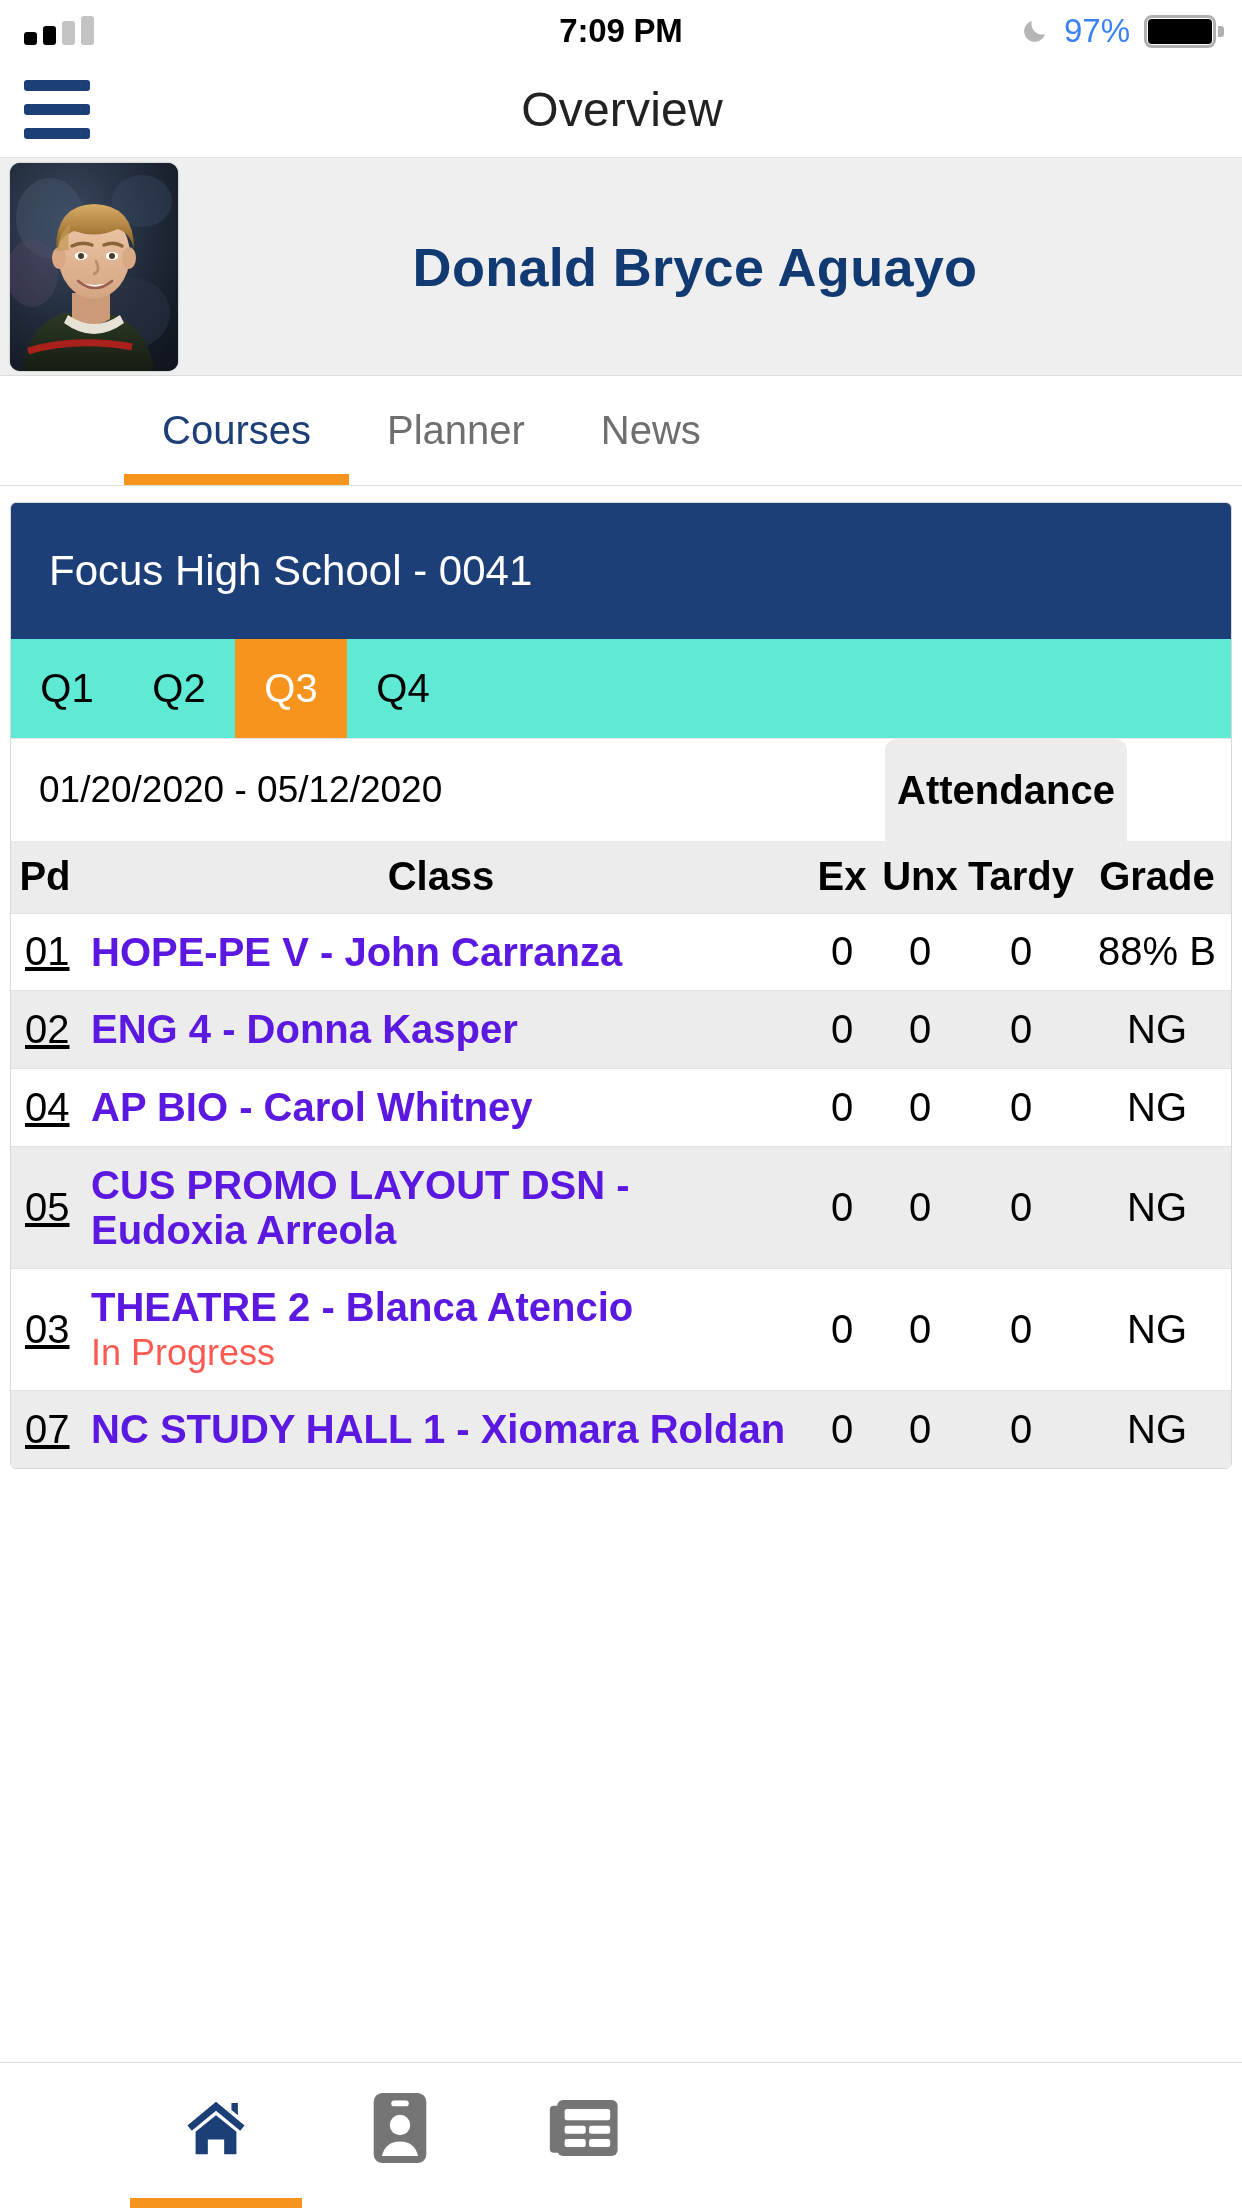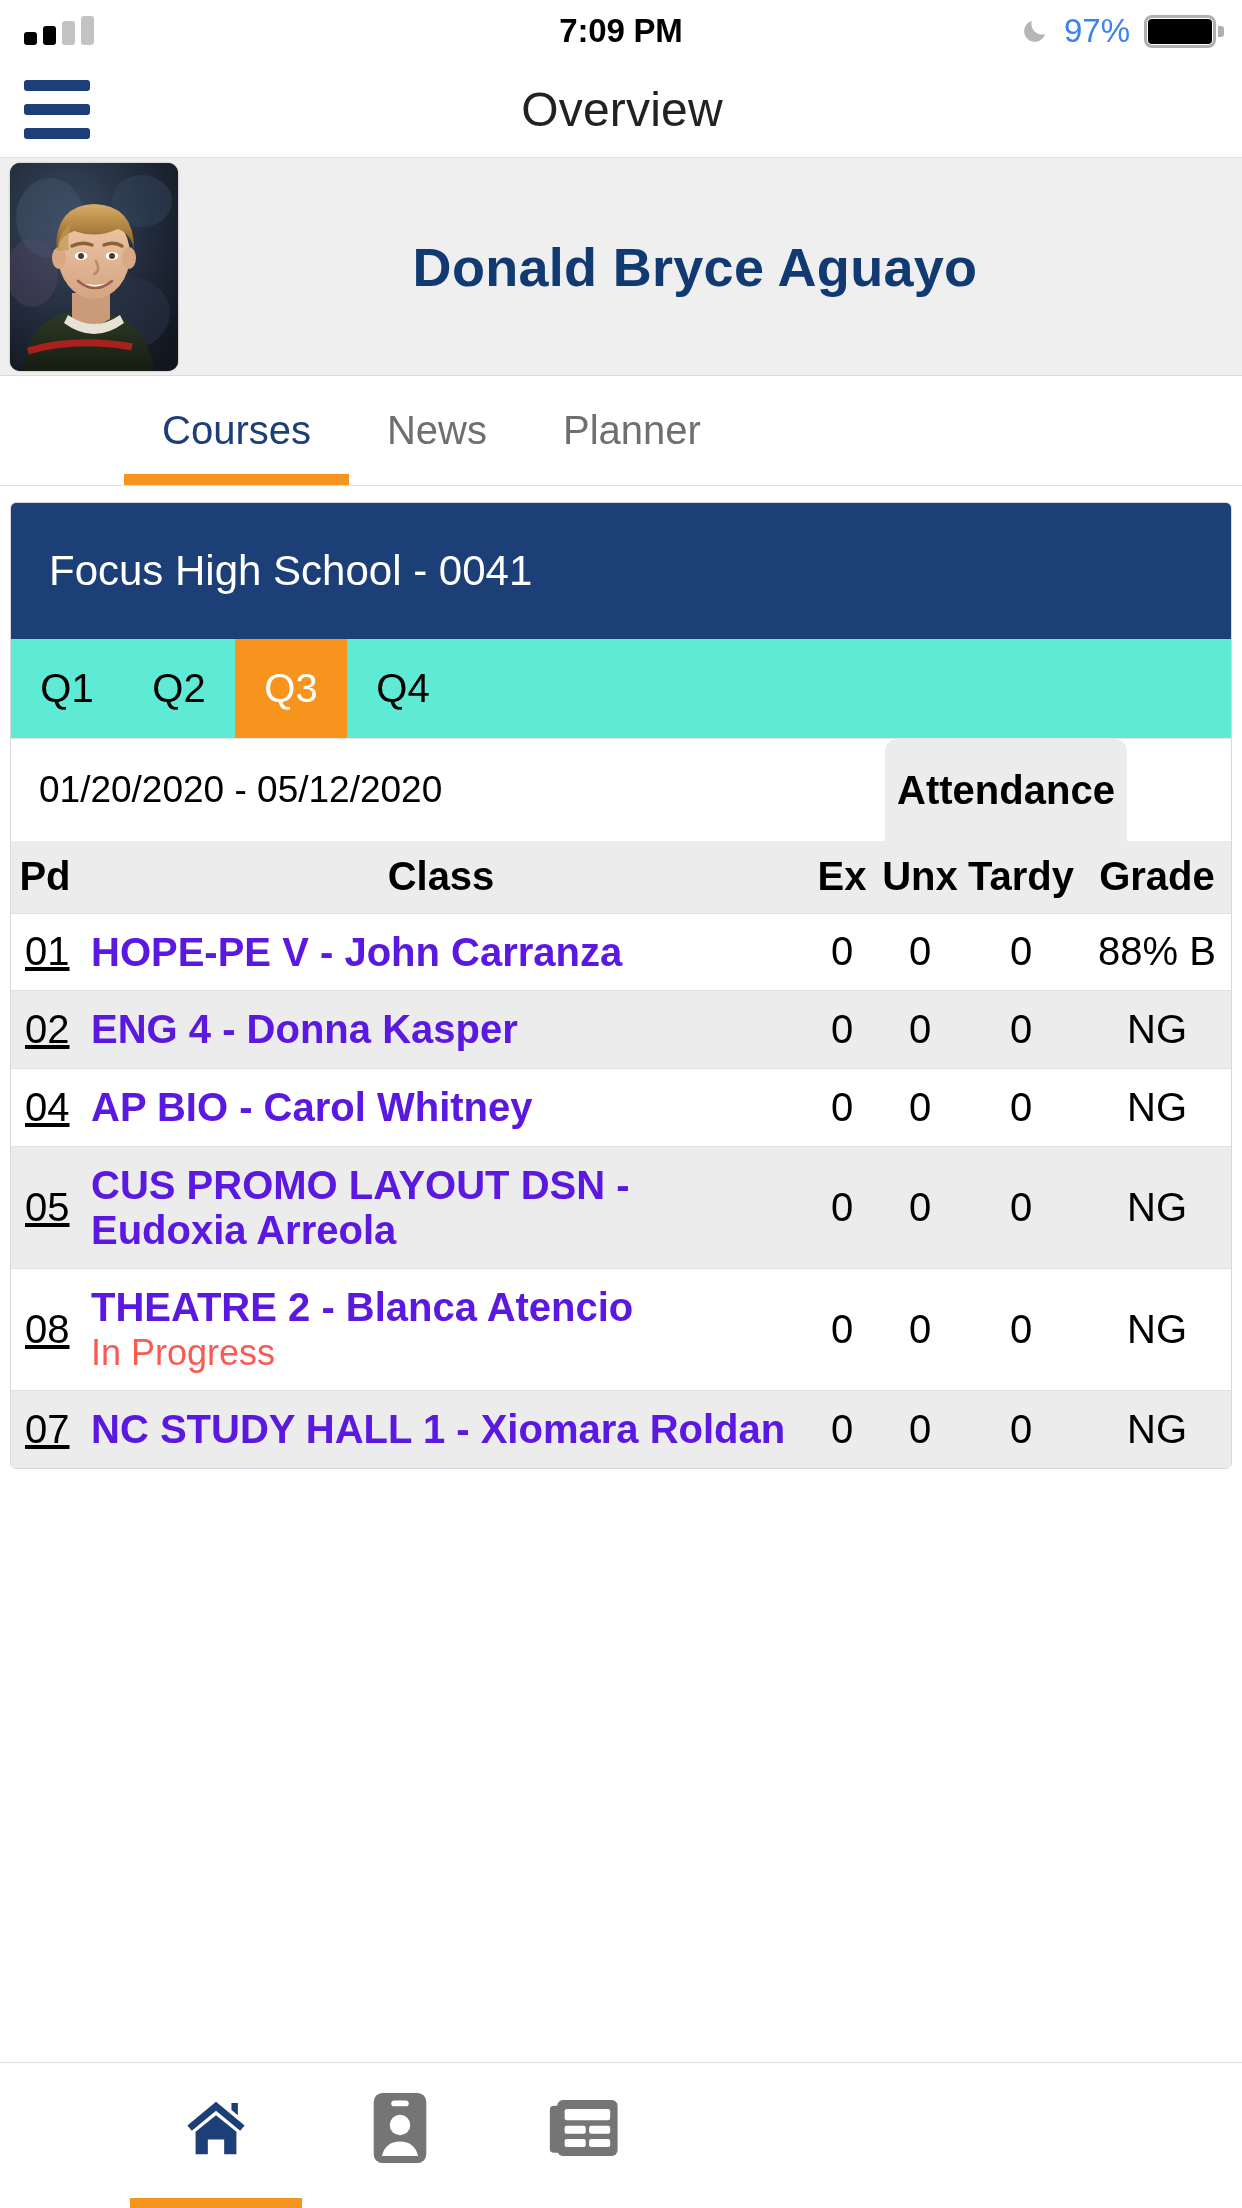--- a/index.html
+++ b/index.html
@@ -275,24 +275,24 @@
       </svg>
     </div>
     <div class="student-name">Donald Bryce Aguayo</div>
   </div>
 
   <div class="maintabs">
     <div class="mtab active">
       <span>Courses</span>
     </div>
     <div class="mtab">
+      <span>Planner</span>
+    </div>
+    <div class="mtab">
       <span>News</span>
-    </div>
-    <div class="mtab">
-      <span>Planner</span>
     </div>
   </div>
 
   <div class="content">
     <div class="card">
 
       <div class="card-head">
         <span>Focus High School - 0041</span>
       </div>
 
@@ -365,21 +365,21 @@
             <td class="c-pd">05</td>
             <td class="c-class">
               <span class="cname">CUS PROMO LAYOUT DSN - Eudoxia Arreola</span>
             </td>
             <td class="c-num">0</td>
             <td class="c-num">0</td>
             <td class="c-tardy">0</td>
             <td class="c-grade">NG</td>
           </tr>
           <tr>
-            <td class="c-pd">08</td>
+            <td class="c-pd">03</td>
             <td class="c-class">
               <span class="cname">THEATRE 2 - Blanca Atencio</span>
               <span class="cstatus">In Progress</span>
             </td>
             <td class="c-num">0</td>
             <td class="c-num">0</td>
             <td class="c-tardy">0</td>
             <td class="c-grade">NG</td>
           </tr>
           <tr>

